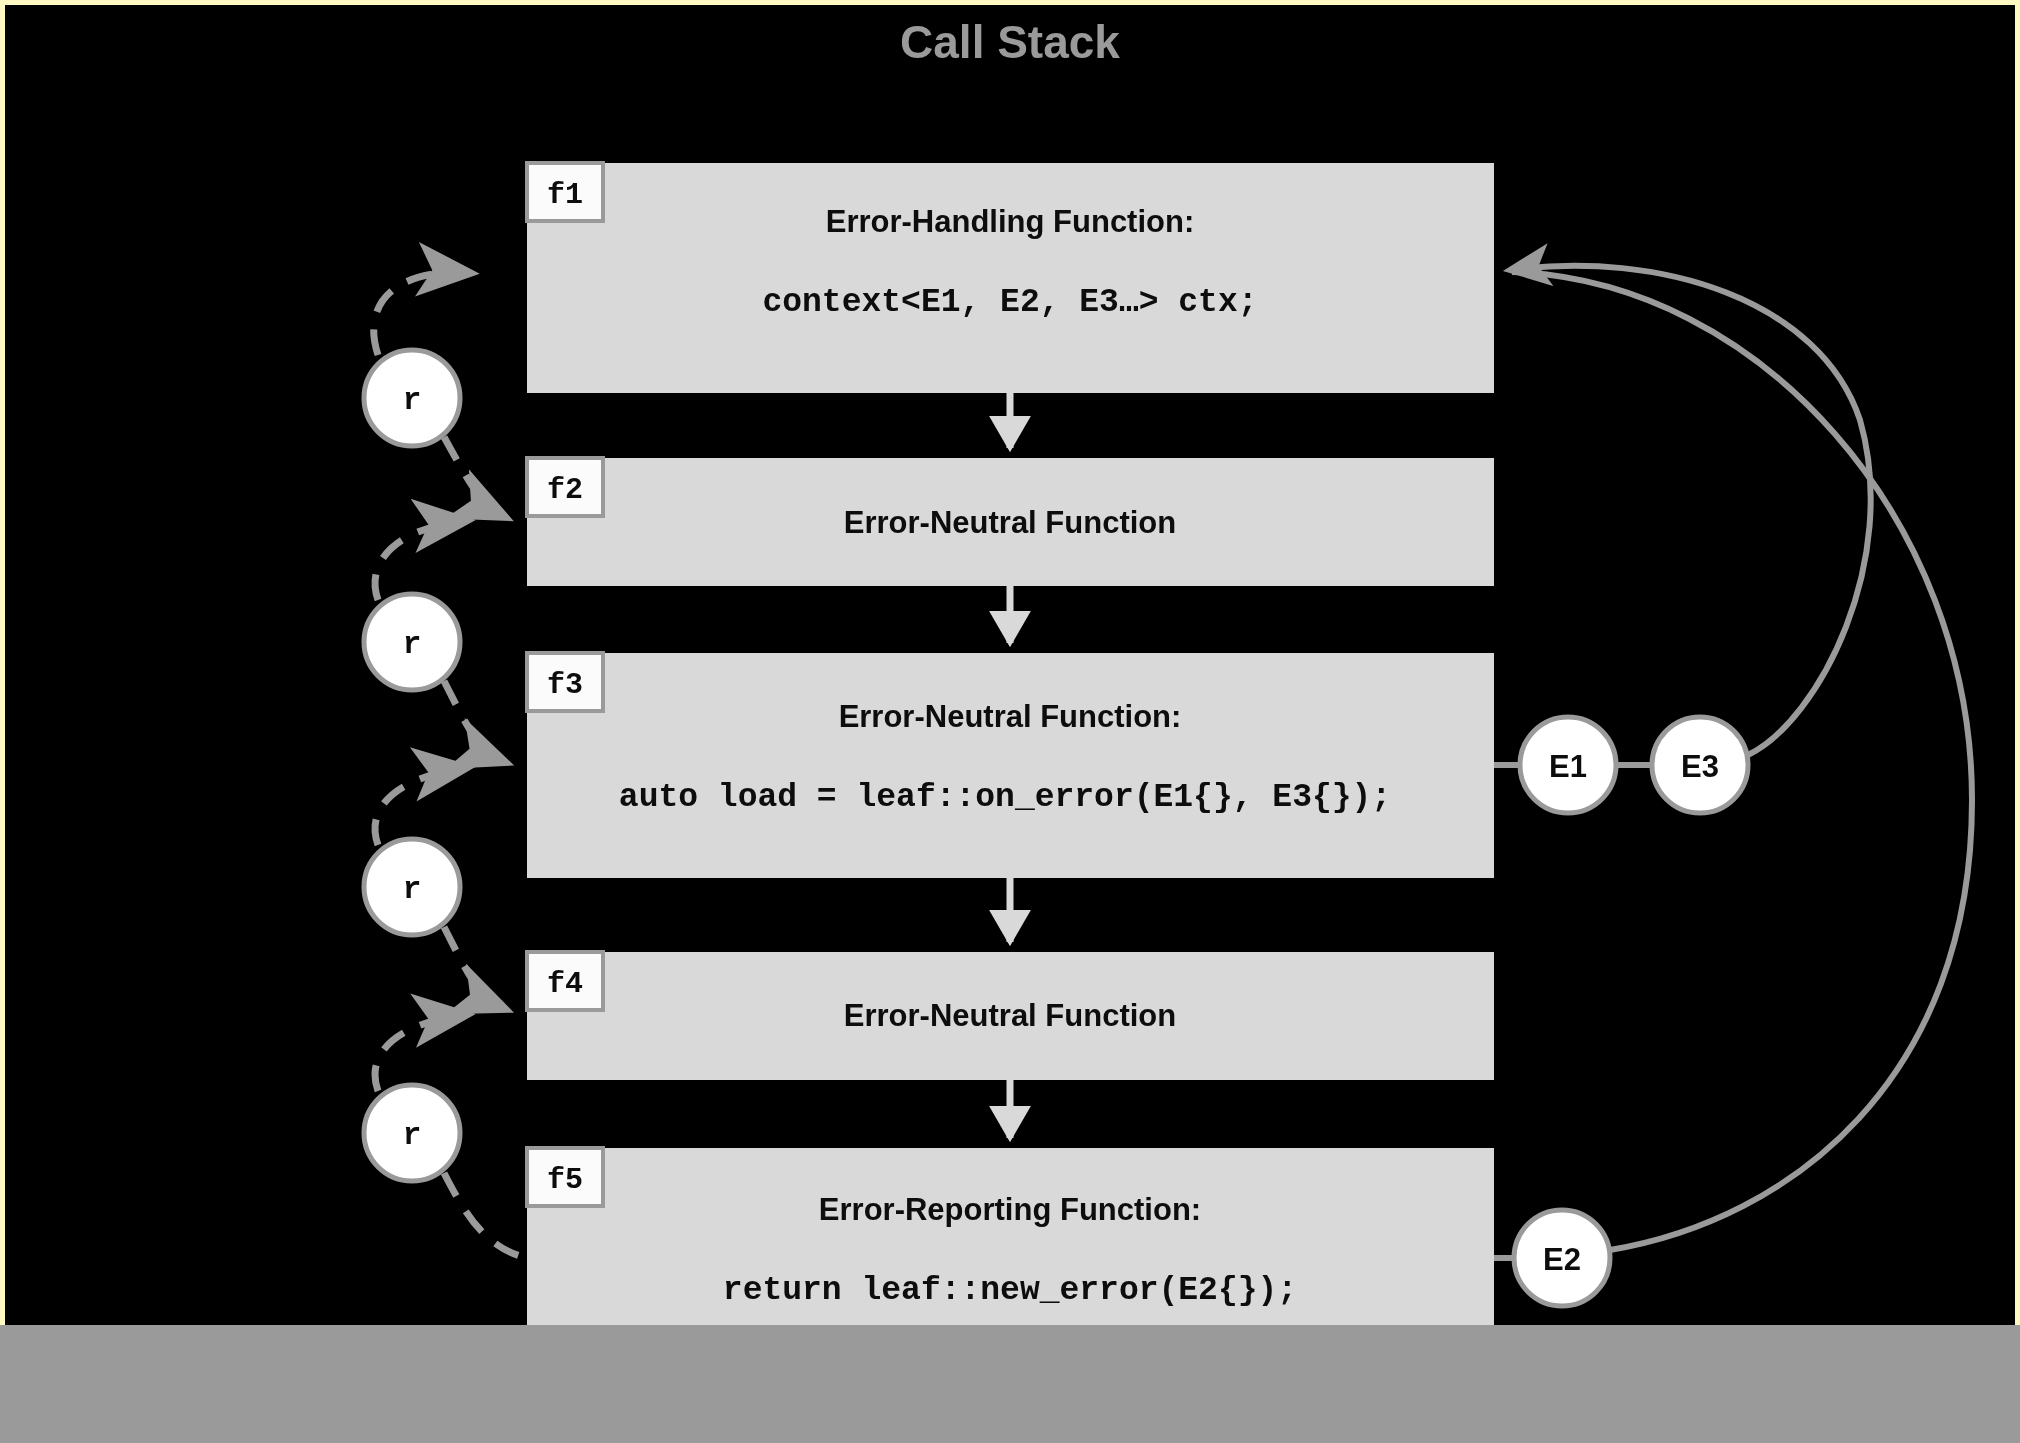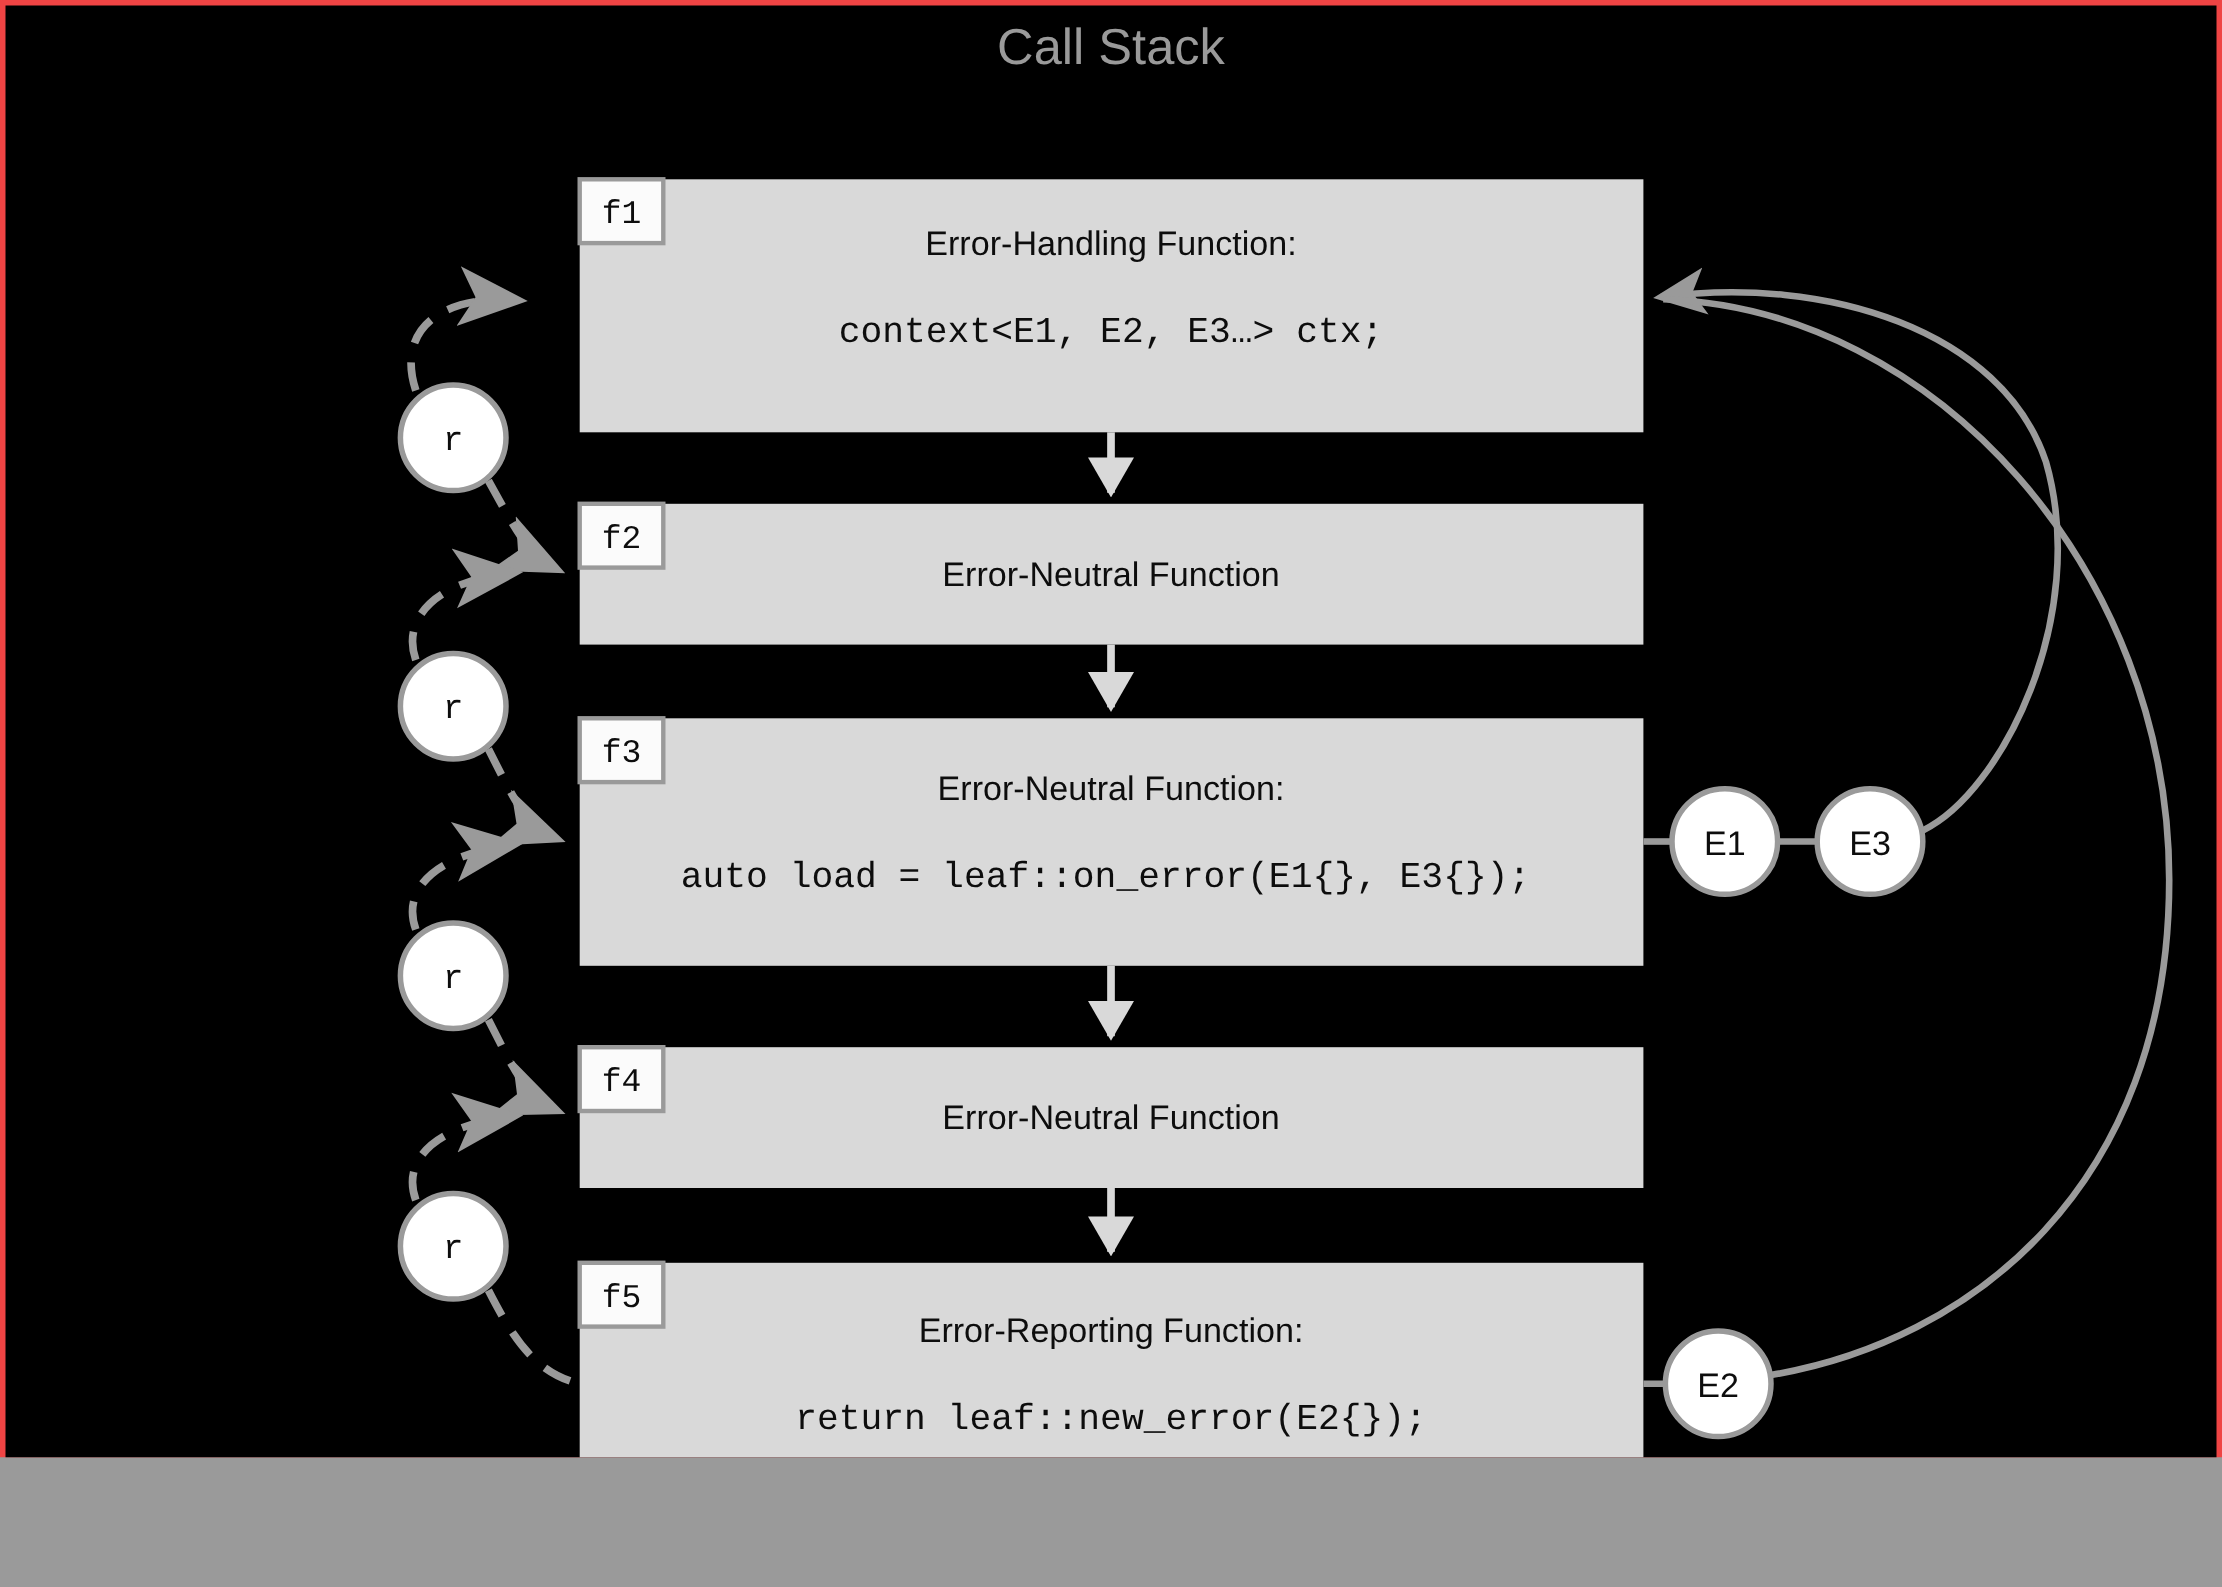--- a/index.html
+++ b/index.html
@@ -4,23 +4,24 @@
 <style>
   html, body {
     margin: 0;
     padding: 0;
     background: #9a9a9a;
   }
   #stage {
     position: relative;
     width: 2020px;
     height: 1325px;
-    background: #ef4444;
+    background: #fef9c3;
     overflow: hidden;
     font-family: "Liberation Sans", sans-serif;
+    font-weight: bold;
   }
   #canvas {
     position: absolute;
     left: 5px;
     top: 5px;
     width: 2010px;
     height: 1433px;
     background: #000000;
   }
   svg.layer {

